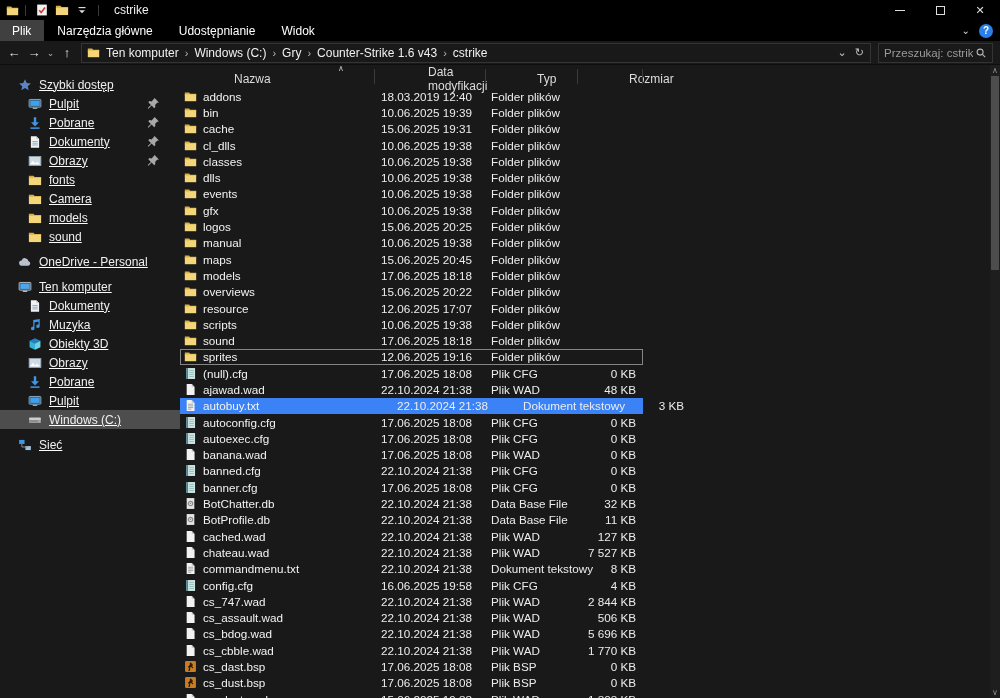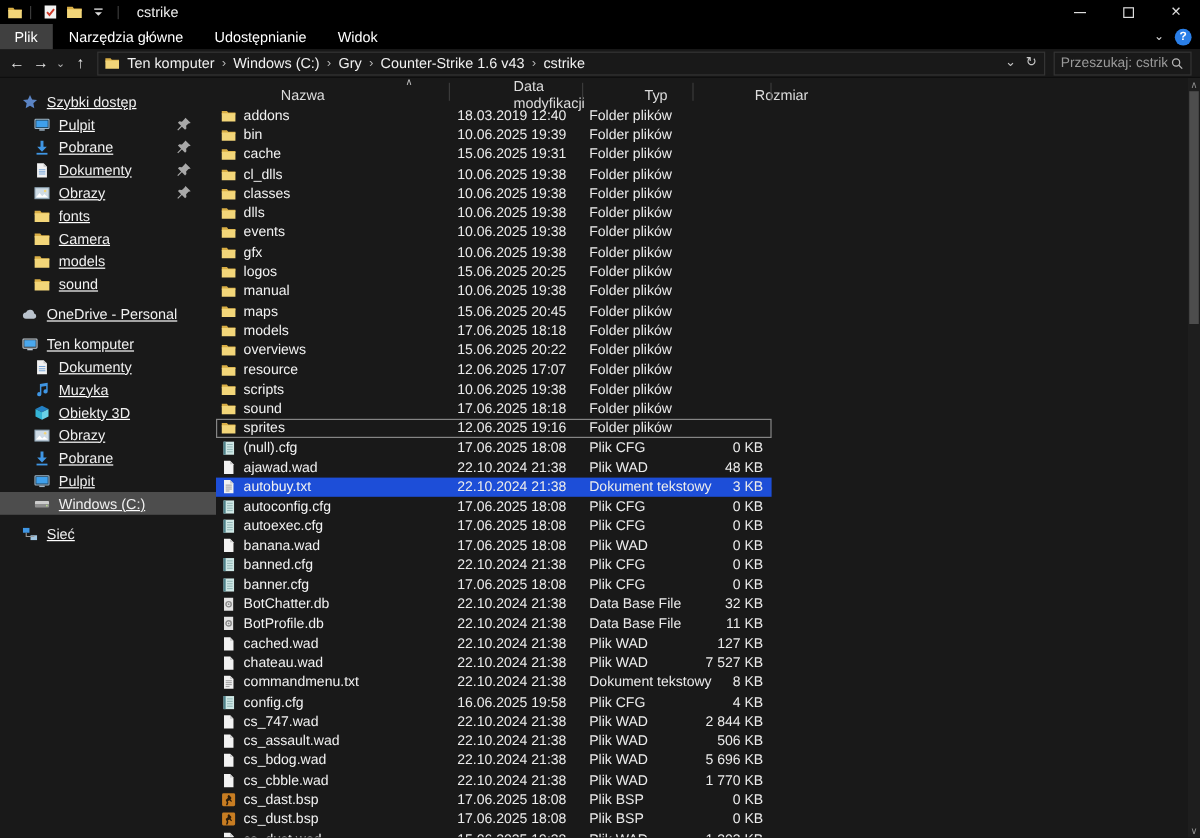--- a/index.html
+++ b/index.html
@@ -67,21 +67,21 @@
   .colheaders { height:23px; display:grid; grid-template-columns:192px 111px 92px 65px;
     padding-left:3px; position:relative; color:#dcdcdc; font-size:12px; }
   .hcell { position:relative; height:100%; display:flex; align-items:center; padding-left:4px;margin-left:47px; }
   .hcell.h-date { padding-left:6px; }
   .hcell::after { content:""; position:absolute; right:0; top:4px; height:15px; width:1px; background:#3a3a3a; }
   .sort-caret { position:absolute; left:108px; top:-1px; font-size:8px; color:#c4c4c4; }
 
   .rows { position:absolute; top:23px; left:0; right:10px; bottom:0; overflow:hidden; }
   .frow { display:grid; grid-template-columns:192px 111px 92px 65px; height:16.3px;
     align-items:center; padding-left:3px; width:463px; font-size:11.7px; }
-  .frow.selected { background:#1d4ed8; }
+  .frow.selected { background:#3b82f6;gap:16px; }
   .frow.focused { outline:1px solid #858585; outline-offset:-1px; }
   .c-name { display:flex; align-items:center; gap:6px; overflow:hidden; white-space:nowrap; padding-left:1px; color:#f2f2f2; }
   .c-name .icn { width:13px; height:13px; flex:none; }
   .c-date { color:#ececec; padding-left:6px; white-space:nowrap; }
   .c-type { color:#ececec; padding-left:5px; white-space:nowrap; }
   .c-size { color:#ececec; text-align:right; padding-right:7px; white-space:nowrap; }
 
   .scrollbar { position:absolute; right:0; top:0; bottom:0; width:10px; background:#1e1e1e; }
   .sb-arrow { position:absolute; left:0; right:0; height:11px; color:#8f8f8f; font-size:8px;
     text-align:center; line-height:11px; }

